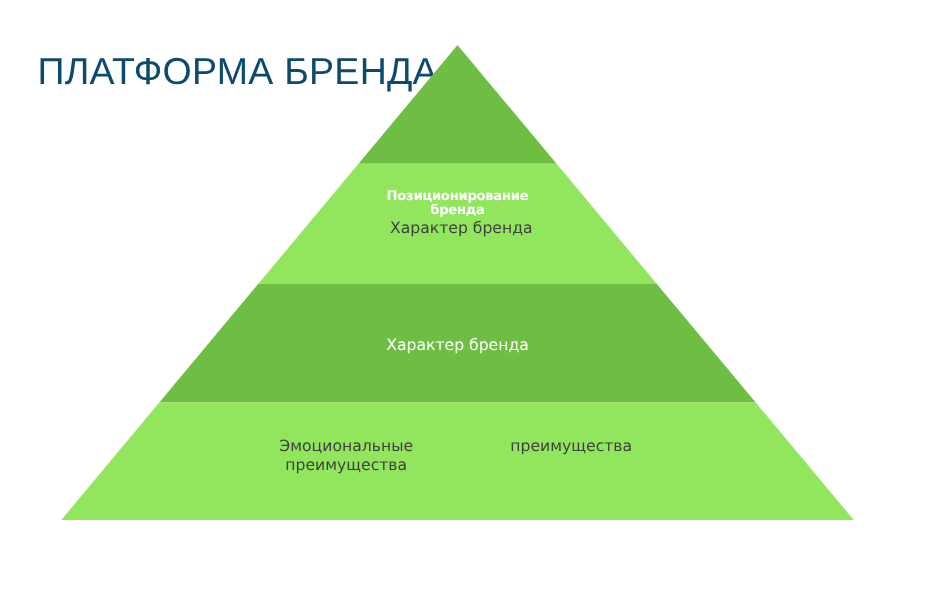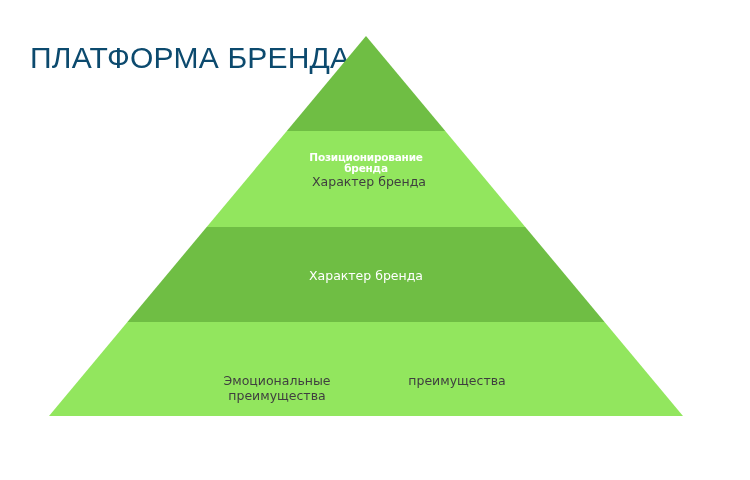--- a/index.html
+++ b/index.html
@@ -8,21 +8,21 @@
       position: absolute; left: 30px; top: 40px;
       font-size: 30px; line-height: 36px; color: #0c4a6e; letter-spacing: 0.2px;
       font-family: "Liberation Sans", sans-serif; white-space: nowrap;
     }
     svg.pyramid { position: absolute; left: 0; top: 0; }
     .lbl { position: absolute; text-align: center; font-family: "DejaVu Sans", sans-serif; font-weight: normal; white-space: nowrap; transform: translateX(-50%); }
     .lbl.white { color: #ffffff; }
     .lbl.dark { color: #3f3f3f; }
     .lbl.l0 { font-size: 10.5px; line-height: 11px; font-weight: bold; letter-spacing: -0.2px; }
     .lbl.l1, .lbl.l2 { font-size: 12.5px; line-height: 15px; }
-    .lbl.l3 { font-size: 12.5px; line-height: 15px; font-weight: normal; margin-top: 24px; }
+    .lbl.l3 { font-size: 12.5px; line-height: 15px; font-weight: normal; }
   </style>
 </head>
 <body>
 
 <div class="title">ПЛАТФОРМА БРЕНДА</div>
 
 <svg class="pyramid" id="pyr" width="750" height="480">
     <polygon points="366.0,36 366.0,36 445.3,131 286.8,131" fill="#6fbe44"></polygon>
     <polygon points="286.8,131 445.3,131 525.3,227 206.7,227" fill="#92e65e"></polygon>
     <polygon points="206.7,227 525.3,227 604.6,322 127.4,322" fill="#6fbe44"></polygon>

